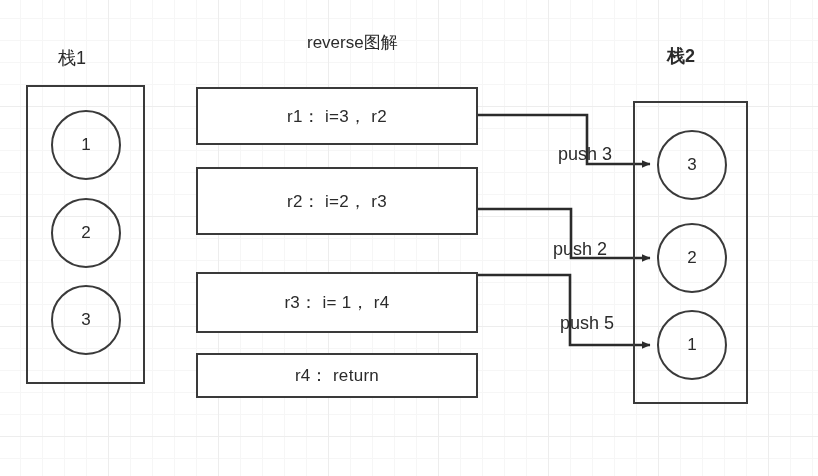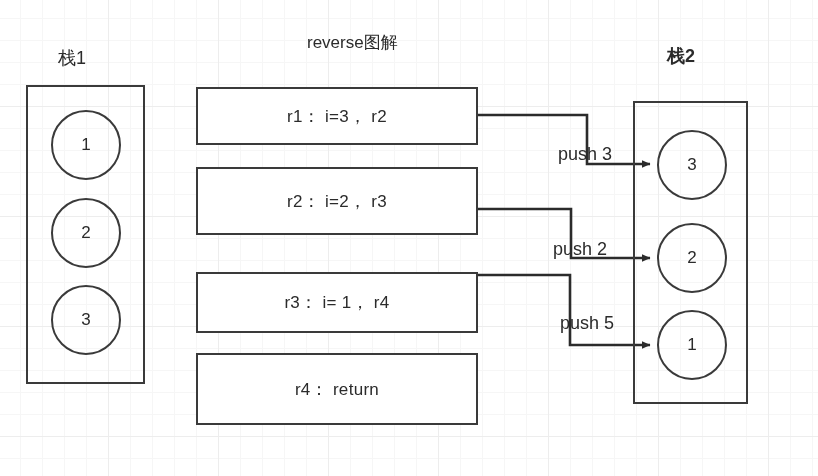--- a/index.html
+++ b/index.html
@@ -96,21 +96,21 @@
 
   <div class="stack-box" style="left:26px; top:85px; width:119px; height:299px;"></div>
 
   <div class="circle" style="left:51px; top:110px; width:70px; height:70px;">1</div>
   <div class="circle" style="left:51px; top:198px; width:70px; height:70px;">2</div>
   <div class="circle" style="left:51px; top:285px; width:70px; height:70px;">3</div>
 
   <div class="frame-box" style="left:196px; top:87px; width:282px; height:58px;">r1： i=3， r2</div>
   <div class="frame-box" style="left:196px; top:167px; width:282px; height:68px;">r2： i=2， r3</div>
   <div class="frame-box" style="left:196px; top:272px; width:282px; height:61px;">r3： i= 1， r4</div>
-  <div class="frame-box" style="left:196px; top:353px; width:282px; height:72px;">r4： return</div>
+  <div class="frame-box" style="left:196px; top:353px; width:282px; height:45px;">r4： return</div>
 
   <svg class="connectors" viewBox="0 0 818 476">
     <defs>
       <marker id="arrowhead" markerWidth="9" markerHeight="8" refX="8.5" refY="4" orient="auto" markerUnits="userSpaceOnUse">
         <path d="M0,0 L9,4 L0,8 z" fill="#2b2b2b"></path>
       </marker>
     </defs>
     <polyline points="478,115 587,115 587,164 650,164" fill="none" stroke="#2b2b2b" stroke-width="2.6" marker-end="url(#arrowhead)"></polyline>
     <polyline points="478,209 571,209 571,258 650,258" fill="none" stroke="#2b2b2b" stroke-width="2.6" marker-end="url(#arrowhead)"></polyline>
     <polyline points="478,275 570,275 570,345 650,345" fill="none" stroke="#2b2b2b" stroke-width="2.6" marker-end="url(#arrowhead)"></polyline>

